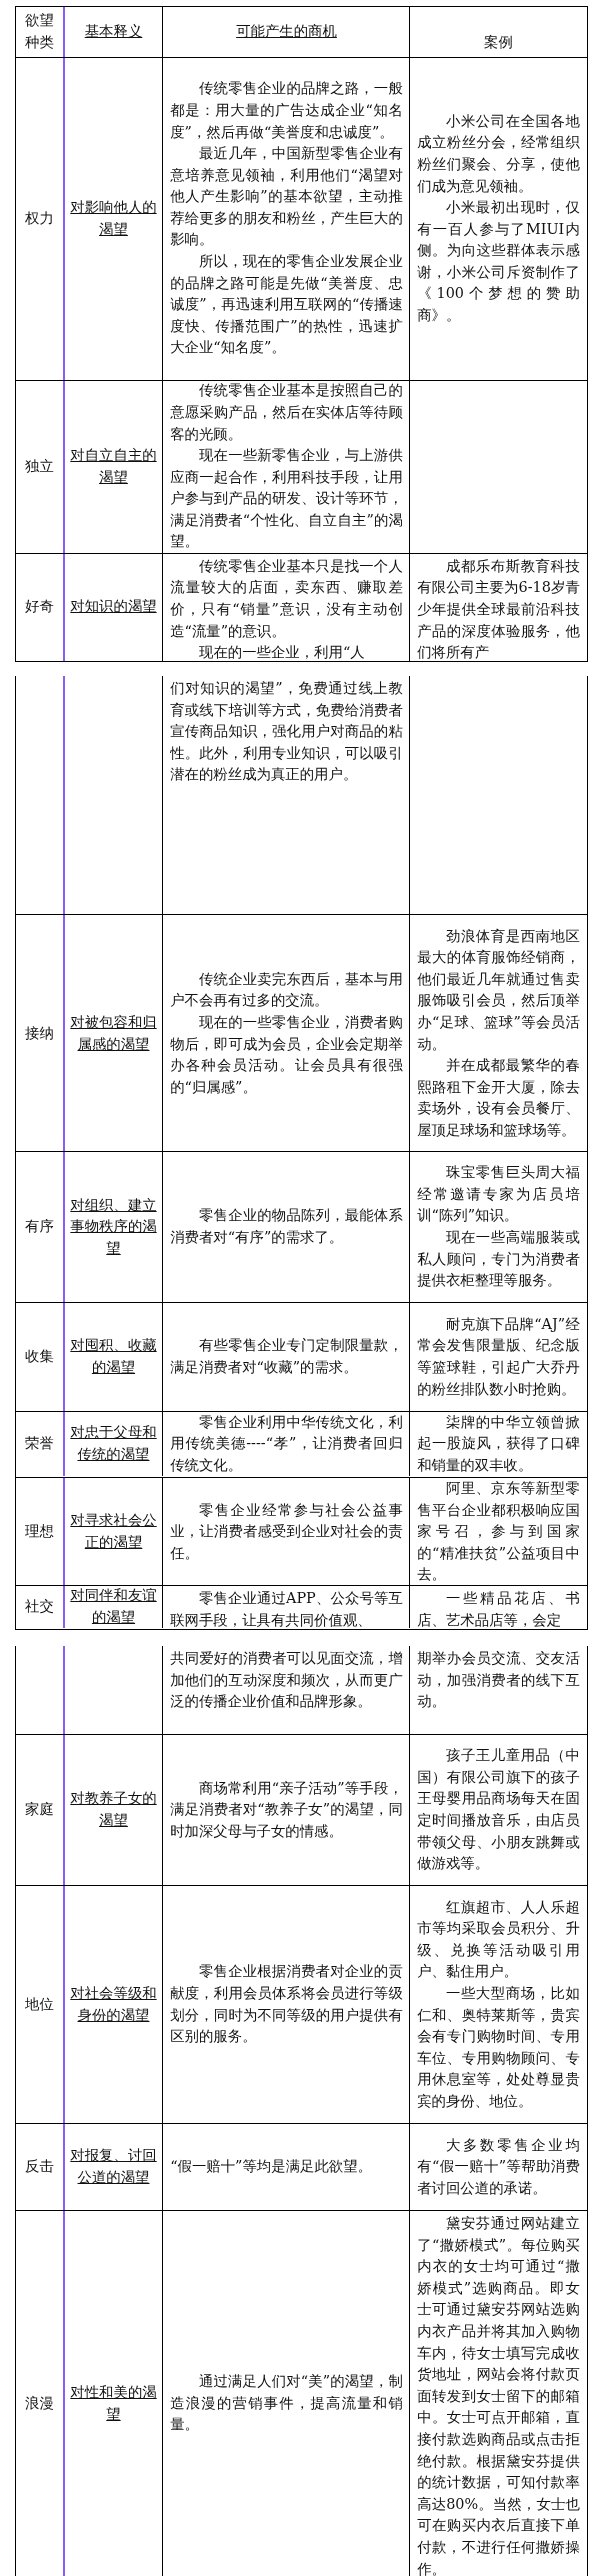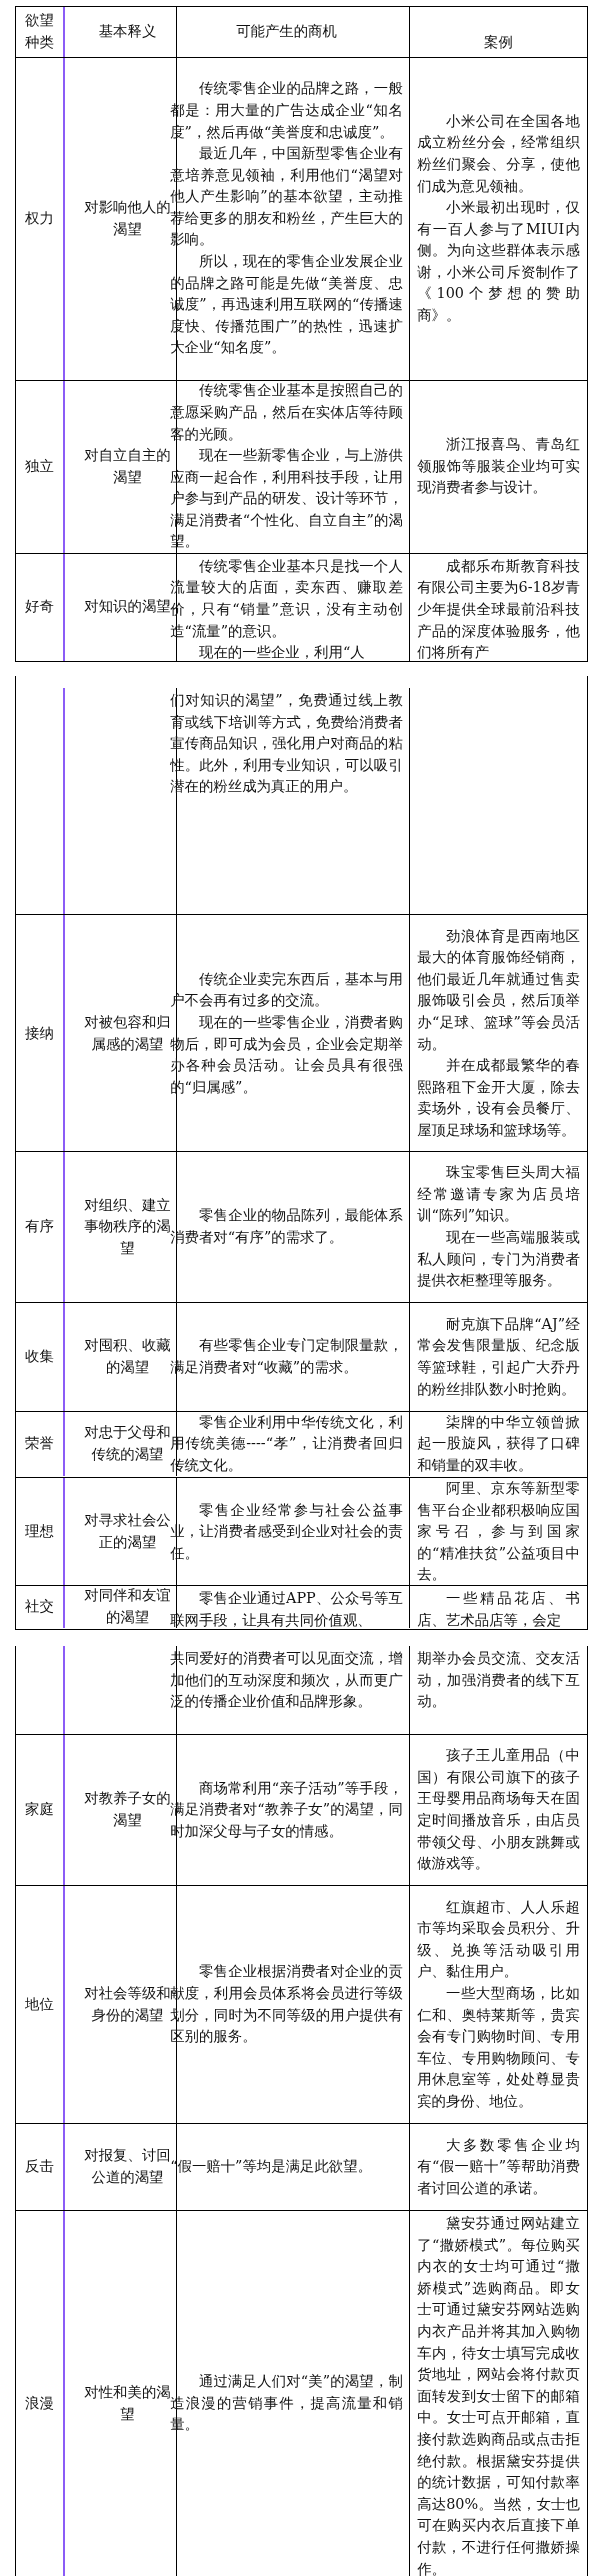--- a/index.html
+++ b/index.html
@@ -33,21 +33,21 @@
     position: absolute;
     top: 0;
     bottom: 0;
     box-sizing: border-box;
     display: flex;
     align-items: center;
     font-size: 14.4px;
     line-height: 21.6px;
   }
   .c1 { left: 0; width: 49px; border-right: 2px solid #8b5cf6; justify-content: center; text-align: center; padding: 0 4.1px; }
-  .c2 { left: 63px; width: 98px; border-right: 1px solid #000; justify-content: center; text-align: center; padding: 0 5.2px; }
+  .c2 { left: 49px; width: 98px; border-right: 1px solid #000; justify-content: center; text-align: center; padding: 0 5.2px; text-decoration: underline; }
   .c3 { left: 147px; width: 247px; border-right: 1px solid #000; padding: 0 6.2px 0 7.2px; }
   .c4 { left: 394px; width: 176px; padding: 0 6.2px 0 7.2px; }
   .cell.top { align-items: flex-start; padding-top: 2.1px; }
   .cell .txt { width: 100%; word-break: break-all; }
   .c3 .txt p, .c4 .txt p { margin: 0; text-indent: 2em; text-align: justify; }
   .c3 .txt p.noindent, .c4 .txt p.noindent { text-indent: 0; }
   .header .cell { justify-content: center; text-align: center; }
   .header .c1 { font-size: 14.4px; line-height: 21.6px; }
 </style>
 </head>
@@ -55,21 +55,21 @@
 
 <div class="page-frame frame-top frame-bottom" style="top:5.7px;height:656px;">
   <div class="row header no-top" style="top:0;height:50px;">
     <div class="cell c1">
         <div class="txt">欲望种类</div>
       </div>
     <div class="cell c2">
         <div class="txt">基本释义</div>
       </div>
     <div class="cell c3" style="justify-content:center;">
-        <div class="txt" style="text-align:center;">可能产生的商机</div>
+        <div class="txt" style="text-align:center;text-decoration:underline;">可能产生的商机</div>
       </div>
     <div class="cell c4" style="justify-content:center;">
         <div class="txt" style="text-align:center;margin-top:23px;">案例</div>
       </div>
   </div>
 
   <div class="row" style="top:50px;height:323px;">
     <div class="cell c1">
         <div class="txt">权力</div>
       </div>
@@ -97,25 +97,20 @@
       </div>
     <div class="cell c2">
         <div class="txt">对自立自主的渴望</div>
       </div>
     <div class="cell c3">
         <div class="txt">
           <p>传统零售企业基本是按照自己的意愿采购产品，然后在实体店等待顾客的光顾。</p>
           <p>现在一些新零售企业，与上游供应商一起合作，利用科技手段，让用户参与到产品的研发、设计等环节，满足消费者“个性化、自立自主”的渴望。</p>
         </div>
       </div>
-    <div class="cell c4">
-        <div class="txt">
-          <p>浙江报喜鸟、青岛红领服饰等服装企业均可实现消费者参与设计。</p>
-        </div>
-      </div>
   </div>
 
   <div class="row" style="top:546px;height:108px;">
     <div class="cell c1">
         <div class="txt">好奇</div>
       </div>
     <div class="cell c2">
         <div class="txt">对知识的渴望</div>
       </div>
     <div class="cell c3 top">
@@ -127,21 +122,21 @@
     <div class="cell c4 top">
         <div class="txt">
           <p>成都乐布斯教育科技有限公司主要为6-18岁青少年提供全球最前沿科技产品的深度体验服务，他们将所有产</p>
         </div>
       </div>
   </div>
 </div>
 
 <div class="page-frame frame-bottom" style="top:676px;height:954px;">
 
-  <div class="row no-top" style="top:0;height:238px;margin-top:12px;">
+  <div class="row no-top" style="top:0;height:238px;">
     <div class="cell c1"></div>
     <div class="cell c2"></div>
     <div class="cell c3 top">
         <div class="txt noindent-first">
           <p class="noindent">们对知识的渴望”，免费通过线上教育或线下培训等方式，免费给消费者宣传商品知识，强化用户对商品的粘性。此外，利用专业知识，可以吸引潜在的粉丝成为真正的用户。</p>
         </div>
       </div>
   </div>
 
   <div class="row" style="top:238px;height:238px;">

